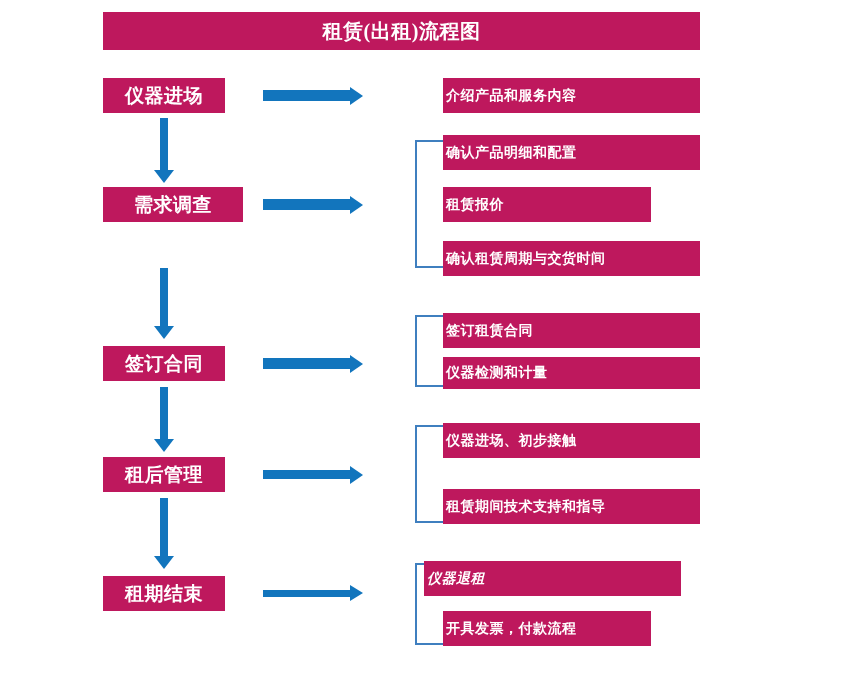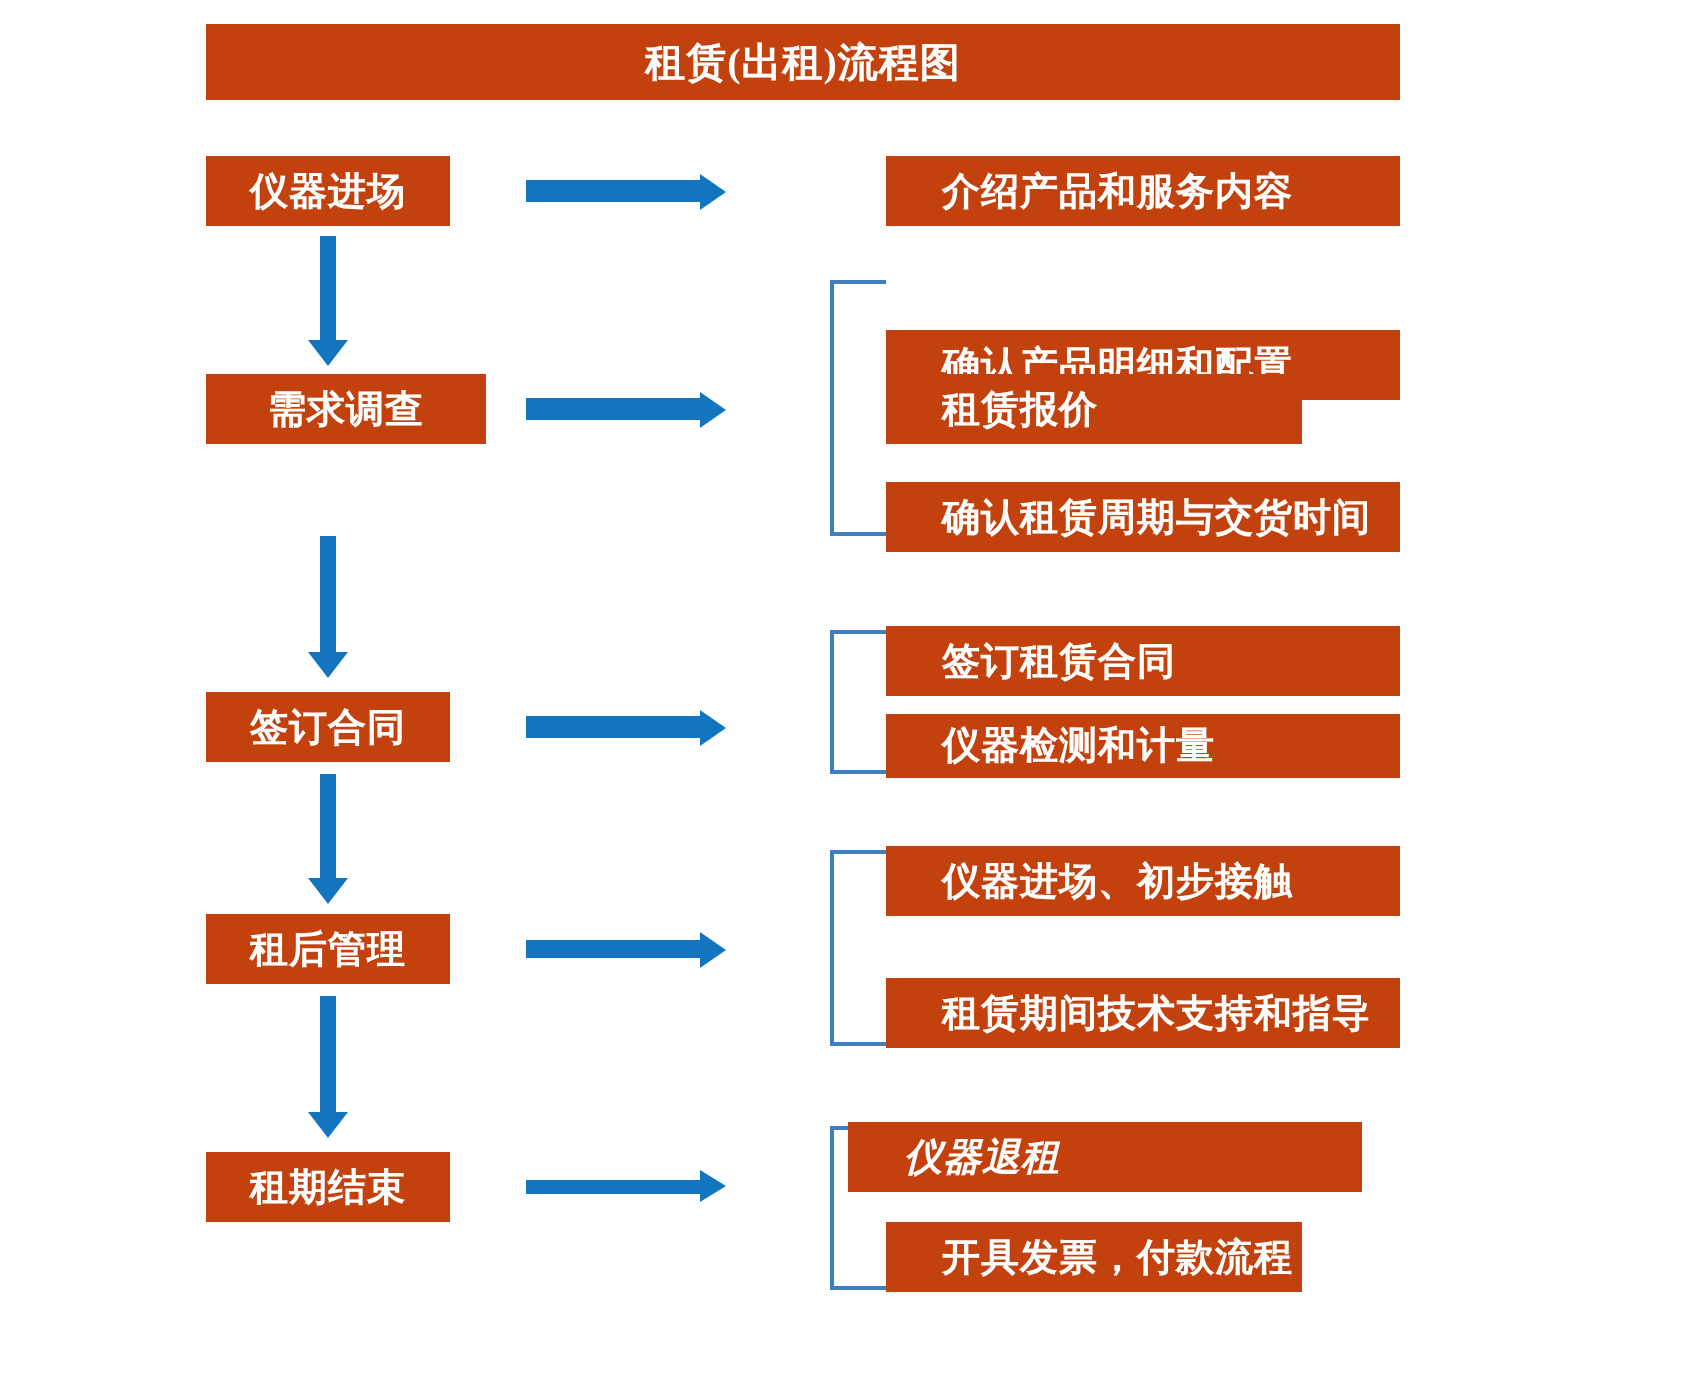--- a/index.html
+++ b/index.html
@@ -12,41 +12,41 @@
   }
   #canvas {
     position: relative;
     width: 844px;
     height: 688px;
     background: #ffffff;
     overflow: hidden;
   }
   .box {
     position: absolute;
-    background: #c2410c;
+    background: #be185d;
     color: #ffffff;
     font-weight: bold;
     display: flex;
     align-items: center;
     box-sizing: border-box;
     letter-spacing: 0.5px;
     white-space: nowrap;
   }
   .title-bar {
     justify-content: center;
     font-size: 20px;
   }
   .stage-box {
     justify-content: center;
     font-size: 19px;
   }
   .detail-box {
     justify-content: flex-start;
-    padding-left: 28px;
-    font-size: 19px;
+    padding-left: 3px;
+    font-size: 14px;
   }
   .v-arrow {
     position: absolute;
     width: 0;
     height: 0;
   }
   .v-arrow .shaft {
     position: absolute;
     left: 0;
     top: 0;
@@ -168,21 +168,21 @@
   <div class="bracket" style="left:415px; top:315px; width:28px; height:72px;"></div>
 
   <div class="bracket" style="left:415px; top:425px; width:28px; height:98px;"></div>
 
   <div class="bracket" style="left:415px; top:563px; width:28px; height:82px;"></div>
 
   <div class="box detail-box" style="left:443px; top:78px; width:257px; height:35px;">
     <span>介绍产品和服务内容</span>
   </div>
 
-  <div class="box detail-box" style="left:443px; top:135px; width:257px; height:35px;margin-top:30px;">
+  <div class="box detail-box" style="left:443px; top:135px; width:257px; height:35px;">
     <span>确认产品明细和配置</span>
   </div>
 
   <div class="box detail-box" style="left:443px; top:187px; width:208px; height:35px;">
     <span>租赁报价</span>
   </div>
 
   <div class="box detail-box" style="left:443px; top:241px; width:257px; height:35px;">
     <span>确认租赁周期与交货时间</span>
   </div>

